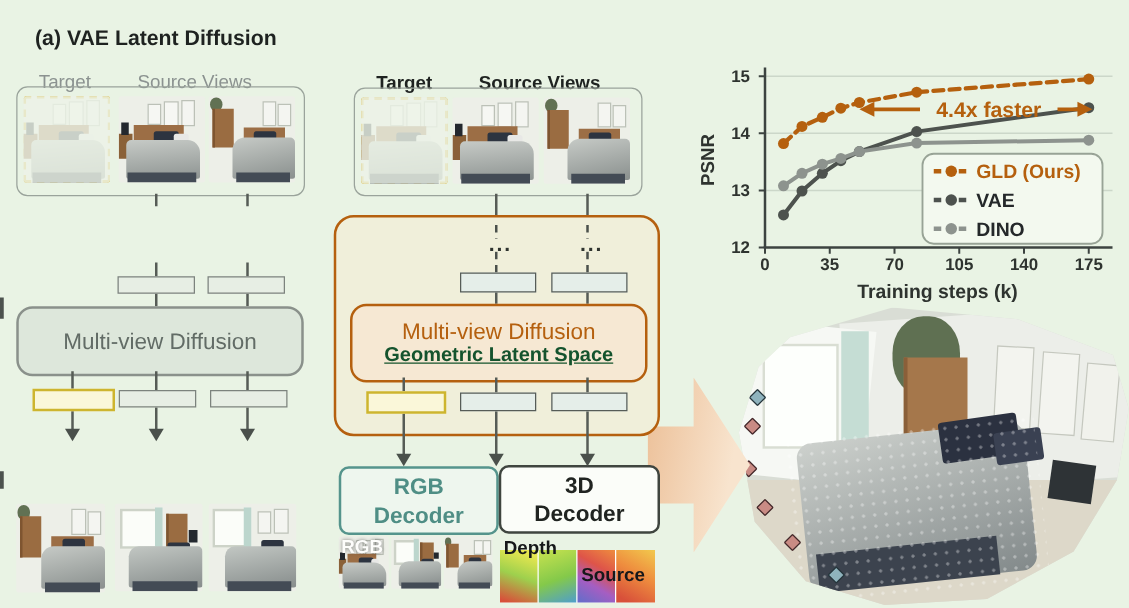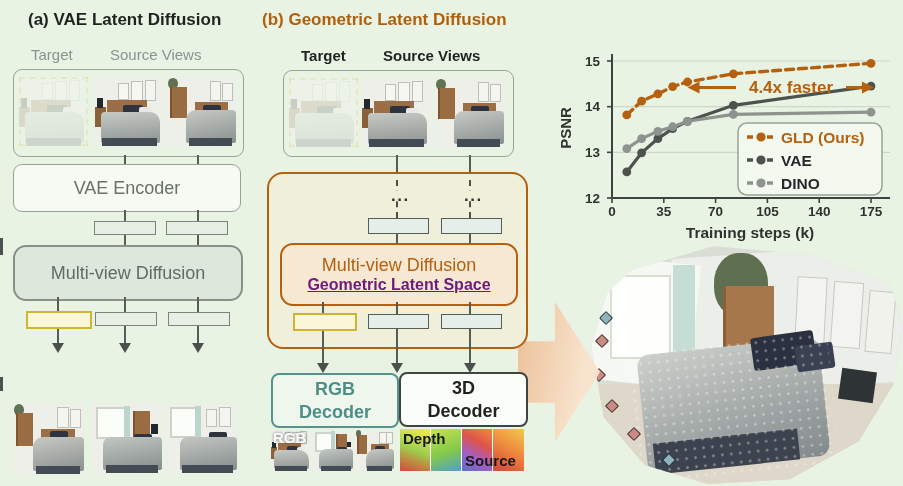--- a/index.html
+++ b/index.html
@@ -1,35 +1,35 @@
 <!DOCTYPE html>
 <html><head>
 <meta charset="utf-8">
 <style>
   html,body{margin:0;padding:0;}
   body{background:#e9f3e4;font-family:"Liberation Sans",sans-serif;}
   #stage{position:relative;width:903px;height:486px;background:#e9f3e4;overflow:hidden;}
 
-  .abs{position:absolute;}
+  .abs{position:absolute;margin-top:11px;}
   .ttl{font-size:17px;font-weight:bold;color:#1e2220;white-space:nowrap;}
   .ttl.orange{color:#b05f0b;}
   .sublab{font-size:15px;white-space:nowrap;}
 
   .box{position:absolute;border:1.5px solid #99a29a;border-radius:9px;background:#f6faf3;
        display:flex;flex-direction:column;align-items:center;justify-content:center;z-index:2;}
   .box .l1{font-size:18px;color:#68716b;}
   .imgbox{position:absolute;border:1.5px solid #9aa39b;border-radius:9px;background:transparent;z-index:2;}
 
   .mvbox{position:absolute;border:2px solid #8a918b;border-radius:13px;background:#dde7db;
          display:flex;flex-direction:column;align-items:center;justify-content:center;z-index:2;}
   .mvbox .d1{font-size:18px;color:#626c66;}
   .mvbox .d2{font-size:16px;font-weight:bold;color:#4e5852;text-decoration:underline;}
   .mvbox.orange{background:#f6e8d3;border-color:#b5600f;}
   .mvbox.orange .d1{color:#b5600f;}
-  .mvbox.orange .d2{color:#701a75;}
+  .mvbox.orange .d2{color:#14532d;}
 
   .lat{position:absolute;background:#e7eee4;border:1.5px solid #7c837d;z-index:3;}
   .lat.b{background:#e5eee9;border-color:#565c57;}
   .lat.yellow{background:#faf7d9;border:2px solid #cdb52f;}
 
   .vl{position:absolute;width:2px;background:#565c56;z-index:2;}
   .dl{position:absolute;width:0;border-left:2px dashed #4a504b;z-index:2;}
   .ah{position:absolute;width:0;height:0;border-left:6.5px solid transparent;
       border-right:6.5px solid transparent;border-top:10px solid #4a504b;z-index:3;}
 
@@ -145,23 +145,20 @@
       <i style="left:80%;top:8%;width:13%;height:24%;background:#f4f5f1;border:1px solid #bcc1b7;"></i>
       <i style="left:40%;top:36%;width:48%;height:18%;background:#9c6e45;"></i>
       <i style="left:52%;top:40%;width:26%;height:14%;background:#2d3440;border-radius:2px;"></i>
       <i style="left:28%;top:48%;width:72%;height:48%;background:linear-gradient(168deg,#c6cac6,#8a908e);border-radius:10px 4px 2px 2px;"></i>
       <i style="left:32%;bottom:0;width:62%;height:11%;background:#434b55;"></i>
     </div>
 
   <div class="vl" style="left:124px;top:155px;height:10px;"></div>
   <div class="vl" style="left:197px;top:155px;height:10px;"></div>
 
-  <div class="box" style="left:13px;top:164px;width:226px;height:46px;">
-    <span class="l1">VAE Encoder</span>
-  </div>
 
   <div class="vl" style="left:124px;top:210px;height:12px;"></div>
   <div class="vl" style="left:197px;top:210px;height:12px;"></div>
   <div class="lat" style="left:94px;top:221px;width:60px;height:12px;"></div>
   <div class="lat" style="left:166px;top:221px;width:60px;height:12px;"></div>
   <div class="vl" style="left:124px;top:233px;height:12px;"></div>
   <div class="vl" style="left:197px;top:233px;height:12px;"></div>
 
   <div class="mvbox" style="left:13px;top:245px;width:226px;height:52px;">
     <span class="d1">Multi-view Diffusion</span>
@@ -204,21 +201,20 @@
   <div class="bd" style="left:167px;top:403px;width:70px;height:70px;">
       <i style="left:4%;top:6%;width:34%;height:38%;background:#fbfdf9;border:2px solid #cdd3c8;"></i>
       <i style="left:40%;top:4%;width:9%;height:46%;background:#bcd6cd;"></i>
       <i style="left:56%;top:8%;width:13%;height:24%;background:#f4f5f1;border:1px solid #bcc1b7;"></i>
       <i style="left:74%;top:6%;width:14%;height:26%;background:#f4f5f1;border:1px solid #bcc1b7;"></i>
       <i style="left:60%;top:42%;width:26%;height:14%;background:#2d3440;border-radius:2px;"></i>
       <i style="left:18%;top:48%;width:82%;height:48%;background:linear-gradient(170deg,#c2c7c3,#878d8c);border-radius:8px 4px 2px 2px;"></i>
       <i style="left:22%;bottom:0;width:72%;height:11%;background:#434b55;"></i>
     </div>
 
-  <div class="abs ttl orange" style="left:262px;top:10px;">(b) Geometric Latent Diffusion</div>
   <div class="abs sublab" style="left:301px;top:47px;color:#1e2220;font-weight:600;">Target</div>
   <div class="abs sublab" style="left:383px;top:47px;color:#1e2220;font-weight:600;">Source Views</div>
 
   <div class="imgbox" style="left:283px;top:70px;width:229px;height:85px;"></div>
   <div class="bd target" style="left:289px;top:78px;width:69px;height:69px;">
       <i style="left:34%;top:8%;width:12%;height:22%;background:#f6f7f3;border:1px solid #bcc1b7;"></i>
       <i style="left:52%;top:6%;width:14%;height:26%;background:#f6f7f3;border:1px solid #bcc1b7;"></i>
       <i style="left:72%;top:4%;width:14%;height:28%;background:#f4f5f1;border:1px solid #bcc1b7;"></i>
       <i style="left:18%;top:34%;width:58%;height:22%;background:#9c6e45;"></i>
       <i style="left:0;top:44%;width:16%;height:28%;background:#8a6138;"></i>

